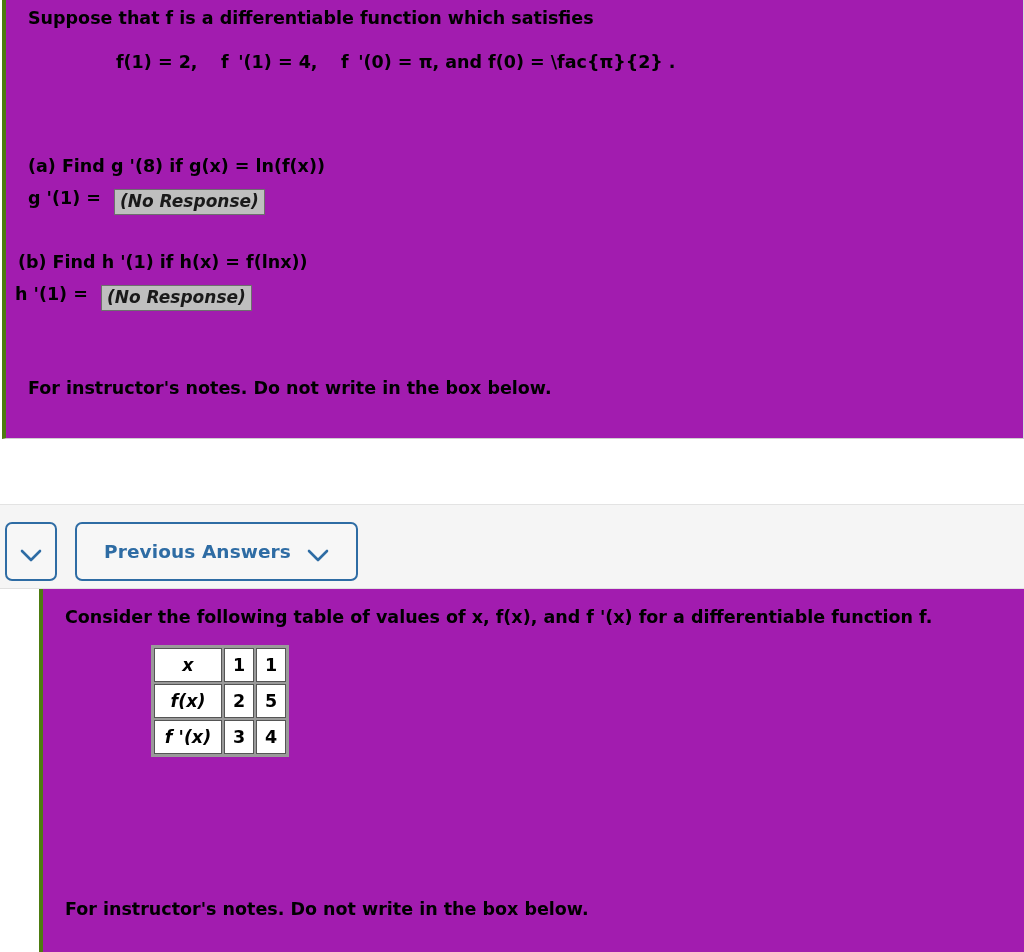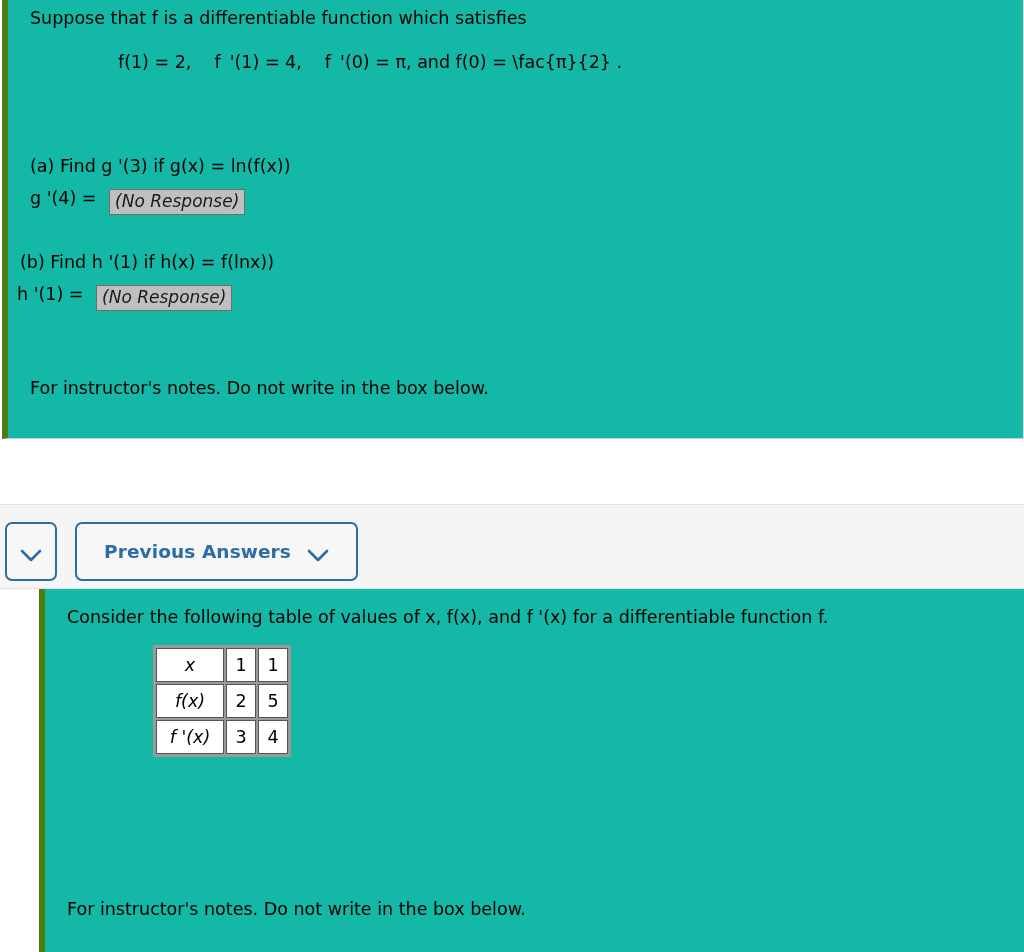--- a/index.html
+++ b/index.html
@@ -16,24 +16,25 @@
     overflow: hidden;
     position: relative;
   }
 
   .page { position: relative; width: 1024px; height: 952px; }
 
   
   .card {
     position: absolute;
     left: 2px;
-    background: #14b8a6;
-    border-left: 6px solid #4d7c0f;
+    background: #a21caf;
+    border-left: 4px solid #4d7c0f;
     border-right: 1px solid #d9d9d9;
     box-sizing: border-box;
+    font-weight: bold;
   }
   .card-one {
     top: 0px;
     width: 1022px;
     height: 439px;
     border-bottom: 1px solid #cfcfcf;
     border-top: none;
   }
   .card-two {
     top: 589px;
@@ -123,25 +124,25 @@
 
     <div class="line" style="left:22px; top:8px;">
       <span>Suppose that f is a differentiable function which satisfies</span>
     </div>
 
     <div class="line" style="left:110px; top:52px;">
       <span>f(1) = 2,  f  '(1) = 4,  f  '(0) = π, and f(0) = \fac{π}{2} .</span>
     </div>
 
     <div class="line" style="left:22px; top:156px;">
-      <span>(a) Find g '(3) if  g(x) = ln(f(x))</span>
+      <span>(a) Find g '(8) if  g(x) = ln(f(x))</span>
     </div>
 
     <div class="line" style="left:22px; top:188px;">
-      <span>g '(4) =</span>
+      <span>g '(1) =</span>
       <span class="no-response" style="margin-left:7px;">(No Response)</span>
     </div>
 
     <div class="line" style="left:12px; top:252px;">
       <span>(b) Find h '(1) if  h(x) = f(lnx))</span>
     </div>
 
     <div class="line" style="left:9px; top:284px;">
       <span>h '(1) =</span>
       <span class="no-response" style="margin-left:7px;">(No Response)</span>

